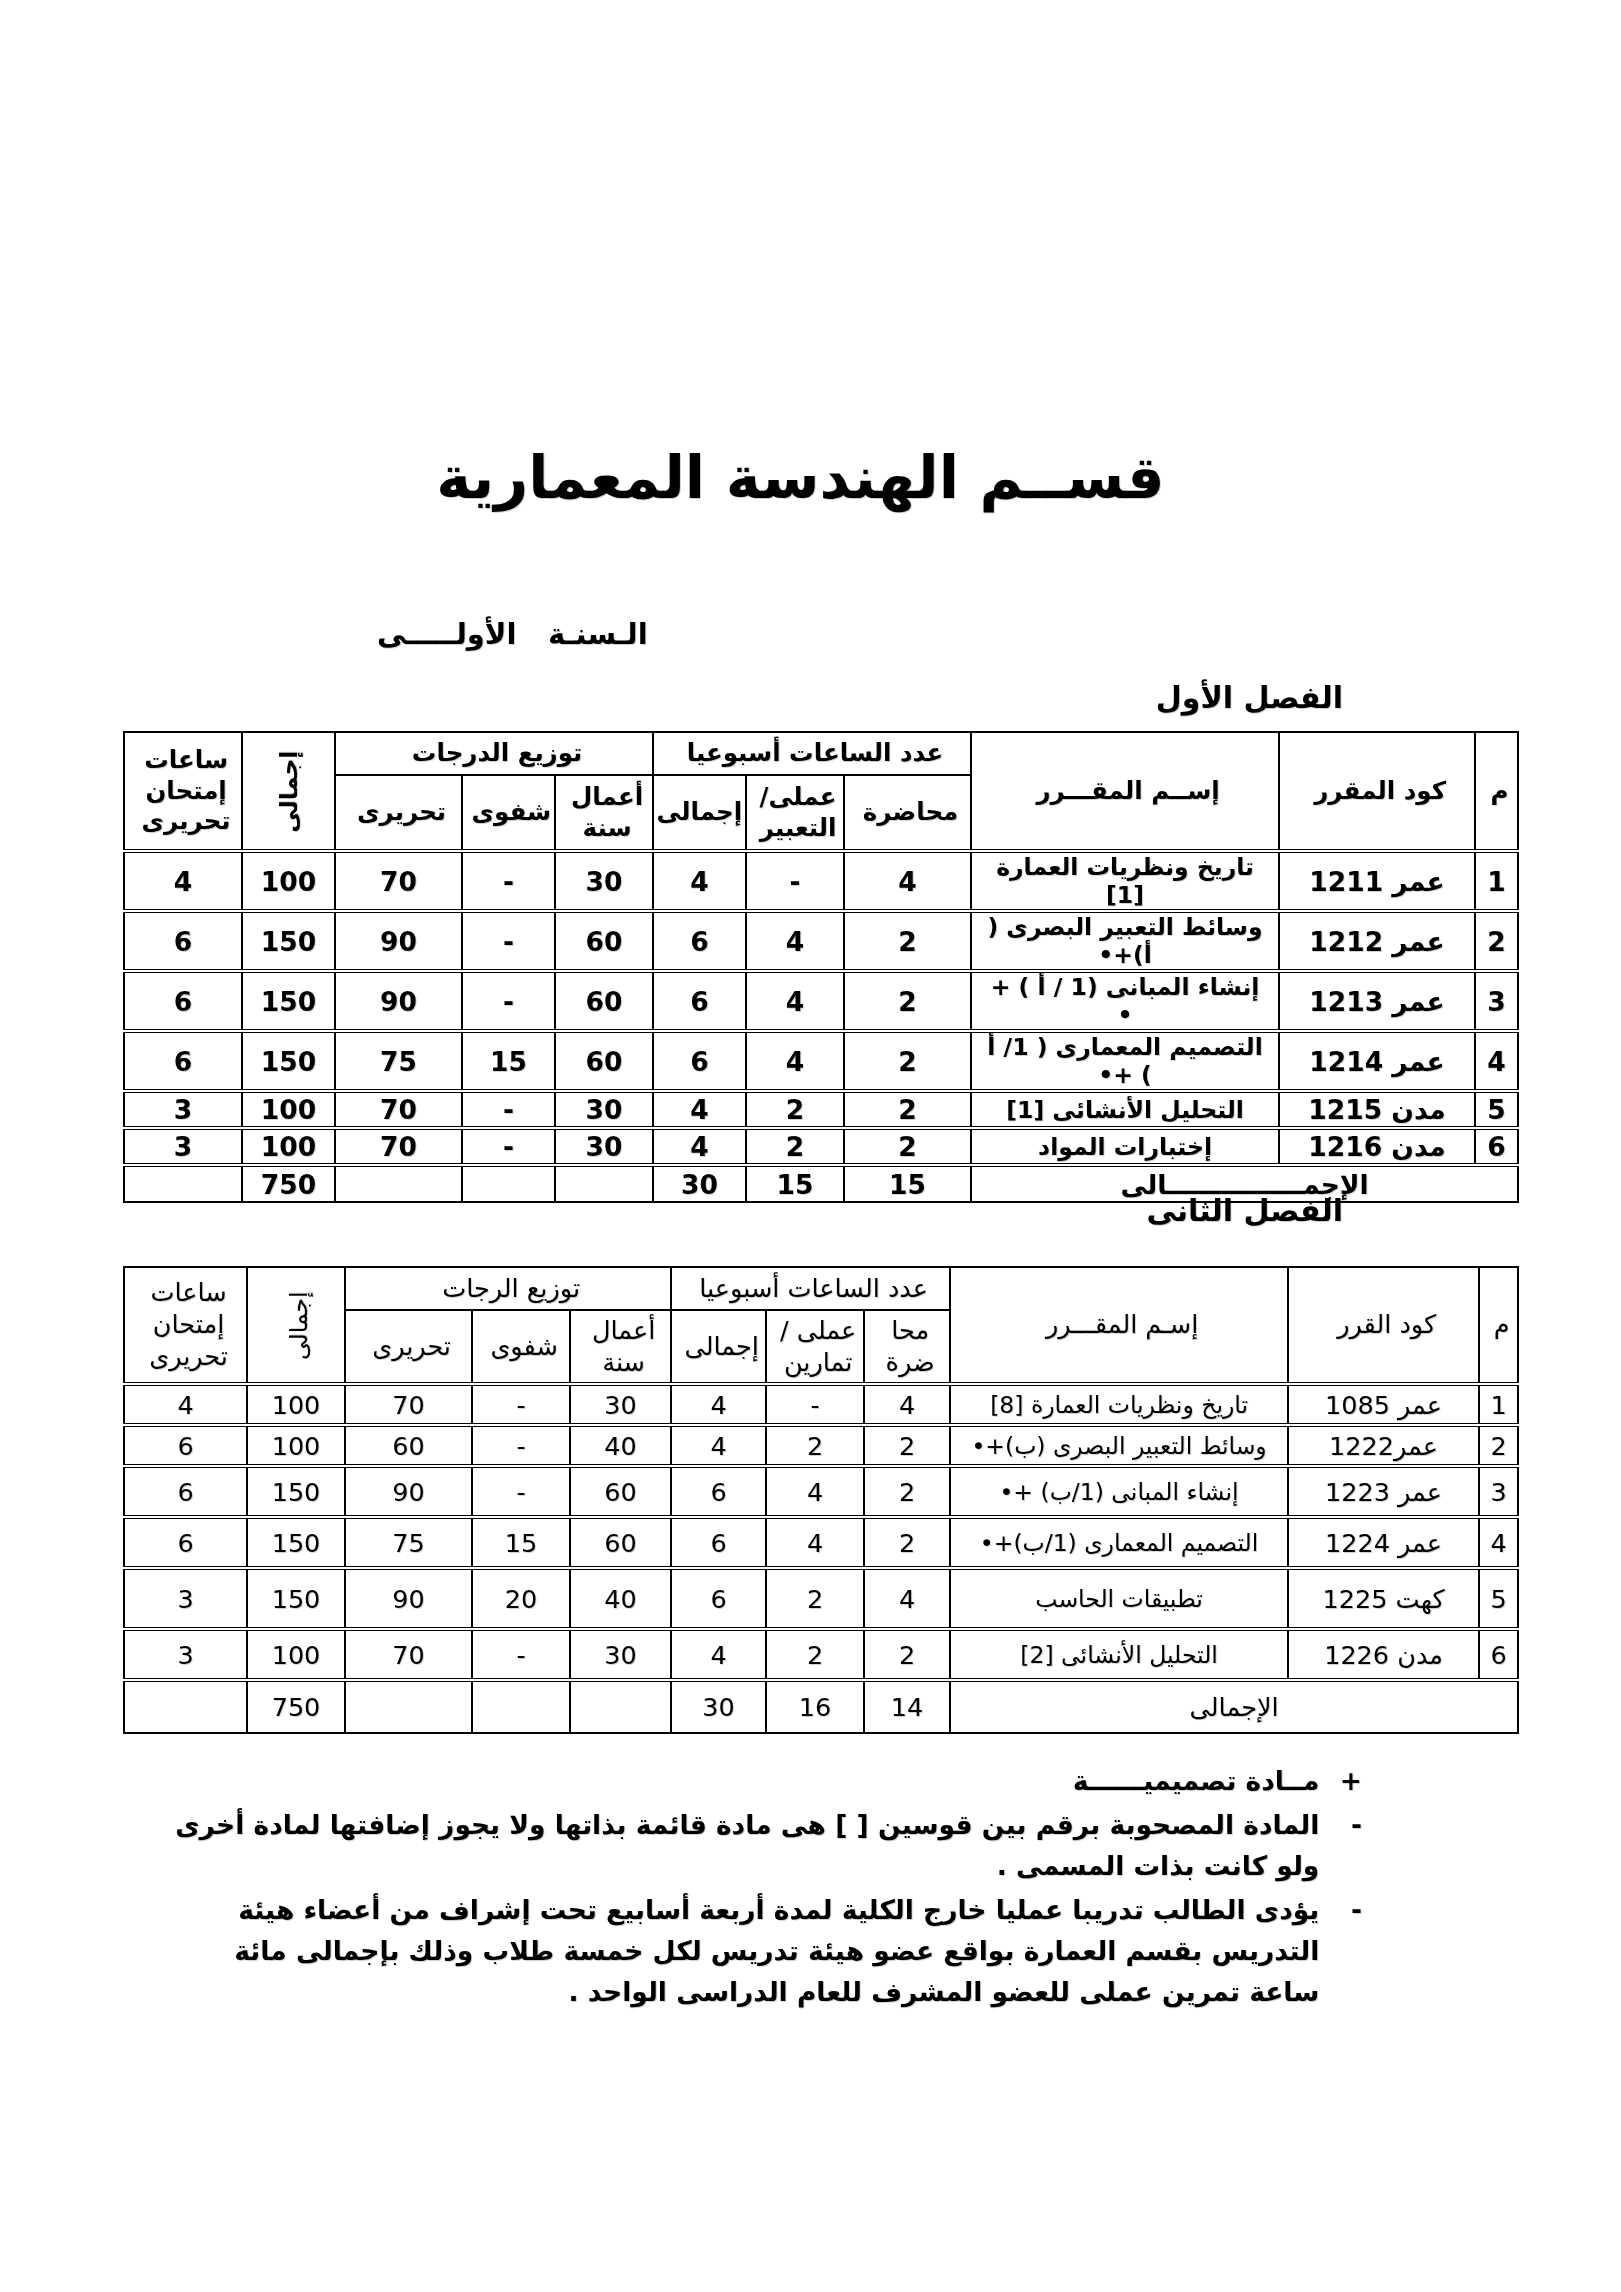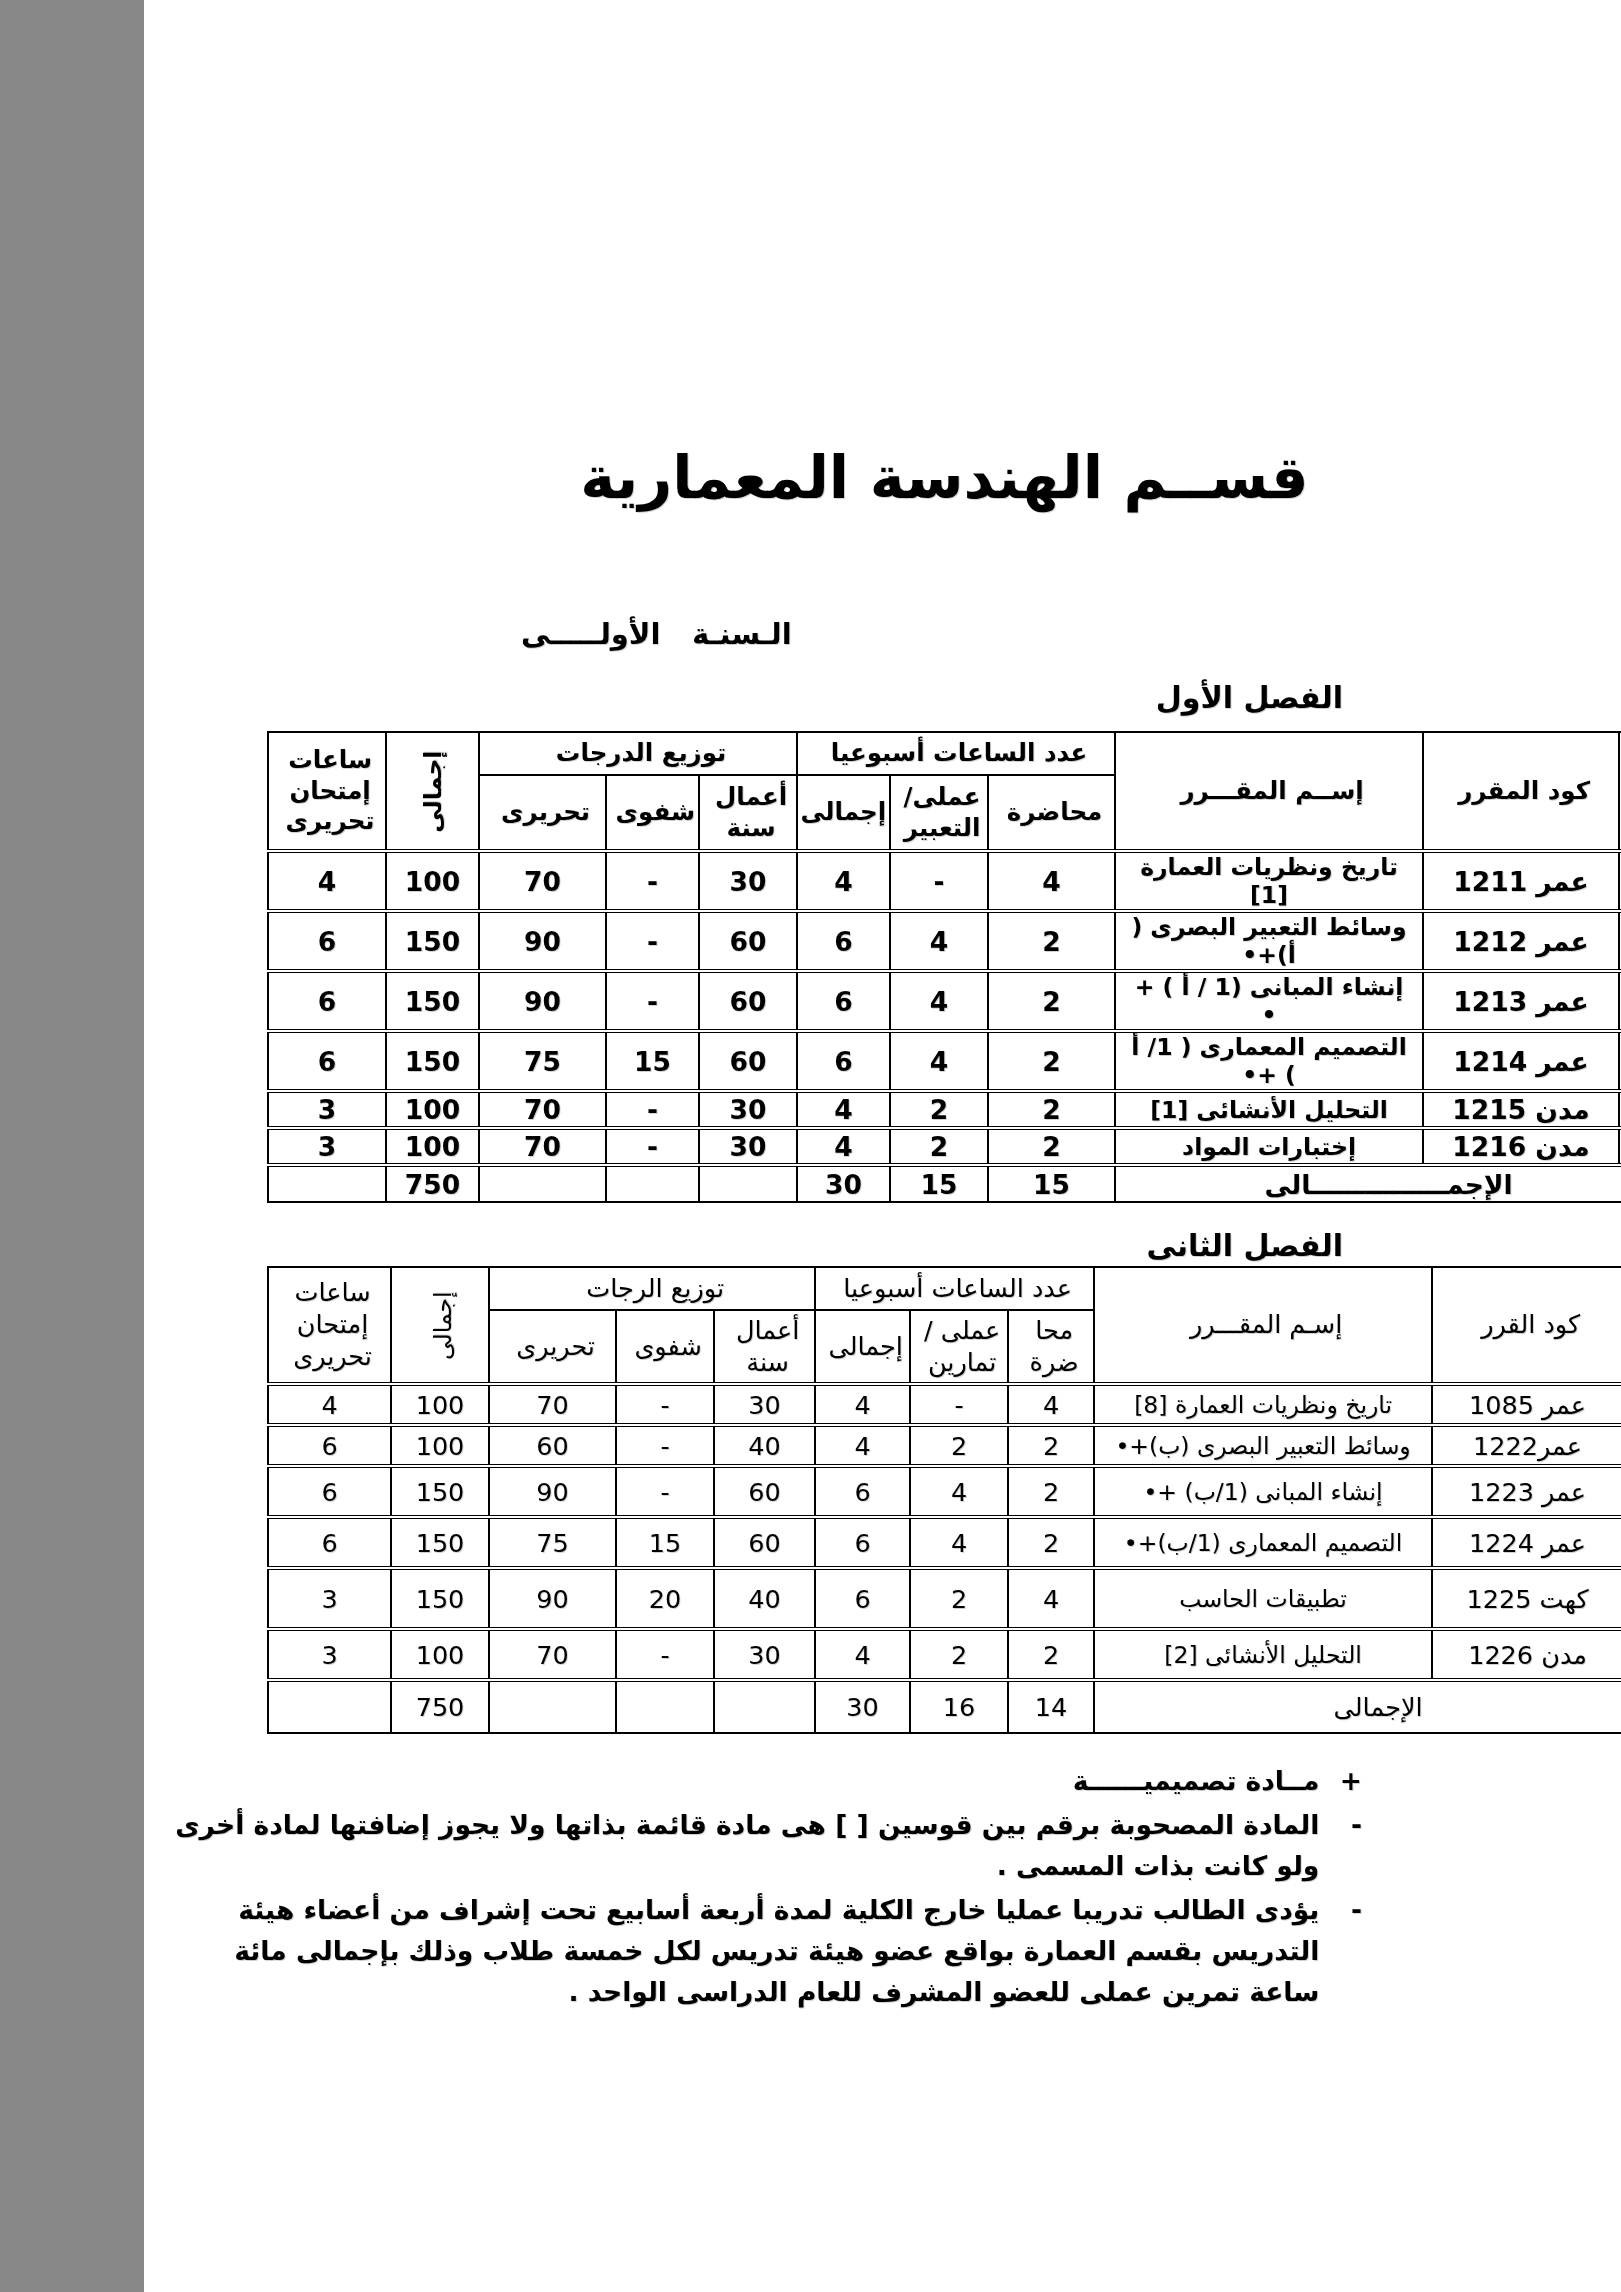--- a/index.html
+++ b/index.html
@@ -1,33 +1,33 @@
 <!DOCTYPE html>
 <html lang="ar" dir="rtl"><head>
 <meta charset="utf-8">
 <style>
   html,body{margin:0;padding:0;background:#888;}
   .page{
-    position:relative;width:1477px;height:2293px;background:#ffffff;
+    position:relative;width:1621px;height:2293px;background:#ffffff;
     font-family:"DejaVu Sans",sans-serif;color:#000;direction:rtl;overflow:hidden;
     text-shadow:1px 1px 0 rgba(0,0,0,0.18);
   }
   .page-title{
     position:absolute;top:443px;left:428px;width:745px;text-align:center;
     font-size:59px;font-weight:bold;white-space:nowrap;
   }
   .page-subtitle{
     position:absolute;top:617px;left:377px;width:784px;text-align:left;
     font-size:29px;font-weight:bold;word-spacing:21.6px;white-space:nowrap;
   }
   .sec-heading{
     position:absolute;right:278px;font-size:30px;font-weight:bold;white-space:nowrap;
   }
   #h-sem1{top:680px;}
-  #h-sem2{top:1228px;}
+  #h-sem2{top:1193px;}
   table.t{
     position:absolute;left:123px;width:1395px;border-collapse:collapse;table-layout:fixed;
     background:#fff;
   }
   #t-sem1{top:731px;font-weight:bold;}
   #t-sem2{top:1266px;font-weight:normal;}
   .t th,.t td{
     border:2px solid #000;text-align:center;vertical-align:middle;
     padding:0 2.9px;overflow:hidden;
   }

